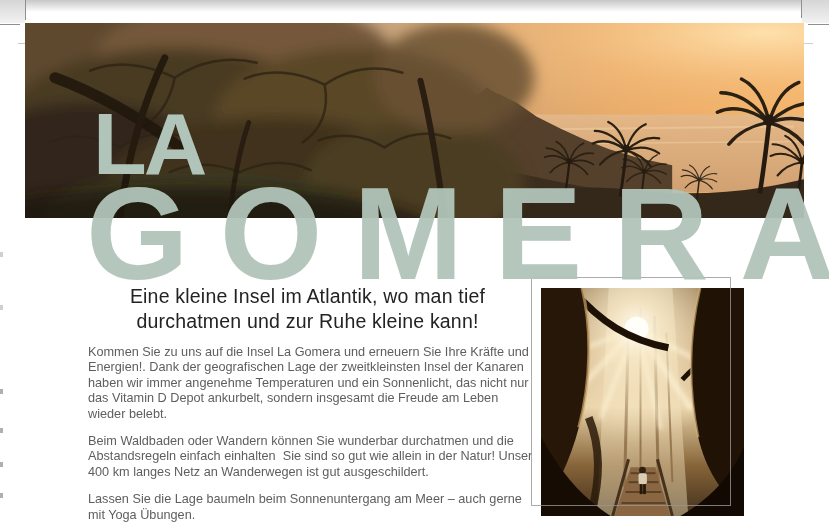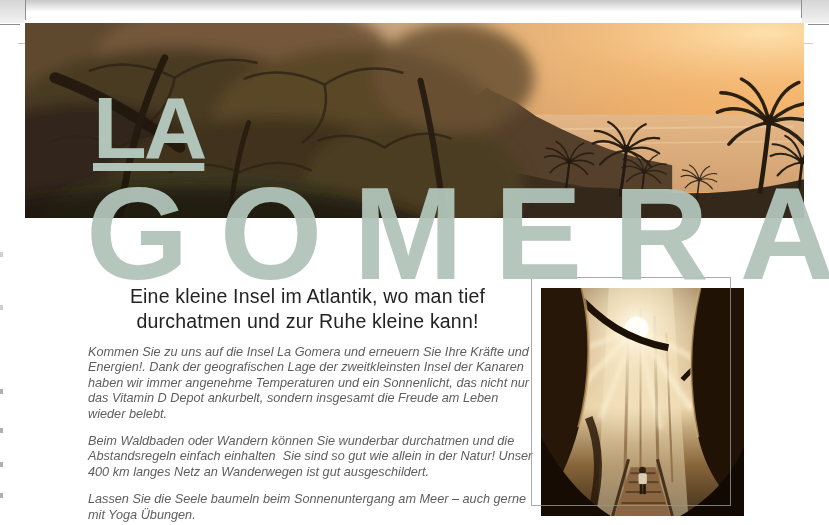--- a/index.html
+++ b/index.html
@@ -18,42 +18,41 @@
   .crop.light { background:#c6c6c6; }
   .edge-tick { position:absolute; left:0; width:3px; height:5px; background:#8f8f8f; opacity:.7; }
   .edge-tick.light { background:#cfcfcf; opacity:1; }
 
   
   .hero { position:absolute; left:25px; top:23px; width:779px; height:195px; overflow:hidden; }
   .hero svg { display:block; }
 
   
   .title-la {
-    position:absolute; left:93px; top:84px; z-index:4;
+    position:absolute; left:93px; top:100px; z-index:4;
     font-size:88px; font-weight:bold; line-height:1; letter-spacing:-3px;
     color:#b1c4b9;
-    text-decoration:underline;
   }
   .title-gomera {
     position:absolute; left:86px; top:168px; z-index:4; white-space:nowrap;
     font-size:132px; font-weight:bold; line-height:1; letter-spacing:31px;
     color:rgba(177,196,185,0.95);
   }
 
   
   .headline {
     position:absolute; left:85px; top:284px; width:445px; z-index:2;
     text-align:center; font-weight:normal; font-size:19.5px; line-height:25px;
     color:#232323; letter-spacing:0.2px;
   }
   .bodycol {
     position:absolute; left:88px; top:345px; width:450px; z-index:2;
     font-size:12.7px; line-height:15.4px; color:#5e5e5e;
   }
-  .bodycol p { margin:0 0 12px 0; white-space:pre-wrap;font-style:italic; }
+  .bodycol p { margin:0 0 12px 0; white-space:pre-wrap; }
 
   
   .side-photo { position:absolute; left:541px; top:288px; width:203px; height:228px; z-index:2; overflow:hidden; }
   .photo-frame { position:absolute; left:531px; top:277px; width:198px; height:227px;
     border:1px solid rgba(150,150,150,0.8); z-index:3; pointer-events:none; }
 </style>
 </head>
 <body>
 
 <div class="canvas">
@@ -167,21 +166,21 @@
   <div class="title-gomera">GOMERA</div>
 
   <div class="headline">
     <div>Eine kleine Insel im Atlantik, wo man tief</div>
     <div>durchatmen und zur Ruhe kleine kann!</div>
   </div>
 
   <div class="bodycol">
     <p>Kommen Sie zu uns auf die Insel La Gomera und erneuern Sie Ihre Kräfte und Energien!. Dank der geografischen Lage der zweitkleinsten Insel der Kanaren haben wir immer angenehme Temperaturen und ein Sonnenlicht, das nicht nur das Vitamin D Depot ankurbelt, sondern insgesamt die Freude am Leben wieder belebt.</p>
     <p>Beim Waldbaden oder Wandern können Sie wunderbar durchatmen und die Abstandsregeln einfach einhalten  Sie sind so gut wie allein in der Natur! Unser 400 km langes Netz an Wanderwegen ist gut ausgeschildert.</p>
-    <p>Lassen Sie die Seele baumeln beim Sonnenuntergang am Meer – auch gerne mit Yoga Übungen.</p>
+    <p>Lassen Sie die Lage baumeln beim Sonnenuntergang am Meer – auch gerne mit Yoga Übungen.</p>
   </div>
 
   <div class="side-photo">
     <svg width="203" height="228" viewBox="0 0 204 229" preserveAspectRatio="none">
       <defs>
         <linearGradient id="fbg" x1="0" y1="0" x2="0" y2="1">
           <stop offset="0" stop-color="#8a6c44"></stop>
           <stop offset="0.28" stop-color="#c3a173"></stop>
           <stop offset="0.52" stop-color="#e7d0a6"></stop>
           <stop offset="0.78" stop-color="#866439"></stop>

